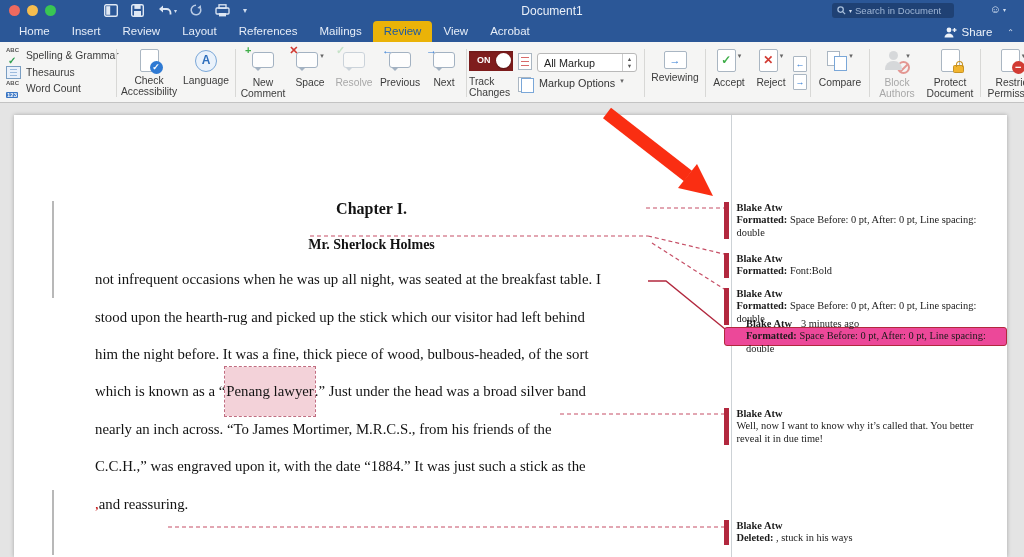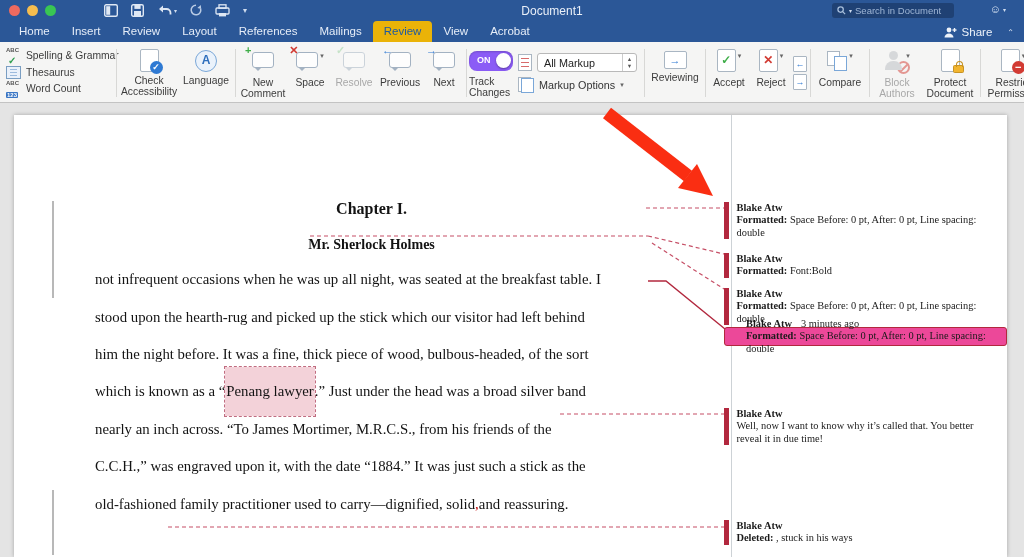--- a/index.html
+++ b/index.html
@@ -71,28 +71,28 @@
   .navcol { display:flex; flex-direction:column; gap:2px; justify-content:center; padding:2px 1px; }
 
   .circ { position:absolute; width:13px; height:13px; border-radius:50%; background:#2f7ad3; color:#fff;
     font-size:9px; font-weight:bold; display:flex; align-items:center; justify-content:center;
     right:-5px; bottom:-3px; }
   .globe { width:22px; height:22px; border-radius:50%; border:1.5px solid #7aa7d8; background:#eaf2fb;
     position:relative; margin-top:2px; display:flex; align-items:center; justify-content:center;
     color:#2f6fbd; font-weight:bold; font-size:12px; }
 
   .togwrap { display:flex; flex-direction:column; align-items:center; gap:5px; padding-top:7px; }
-  .tog { width:44px; height:20px; border-radius:8px; background:#8b5cf6; position:relative;
+  .tog { width:44px; height:20px; border-radius:0; background:#7f1d1d; position:relative;
     box-shadow:inset 0 1px 2px rgba(0,0,0,.18); }
   .tog .on { position:absolute; left:8px; top:4px; color:#fff; font-size:9px; font-weight:bold; }
   .tog .knob { position:absolute; right:2px; top:2px; width:15px; height:15px; border-radius:50%;
     background:#fff; box-shadow:0 1px 2px rgba(0,0,0,.35); }
 
   .mkcluster { display:flex; flex-direction:column; justify-content:center; gap:5px; padding:0 5px; flex:none; }
-  .mkrow { display:flex; align-items:center; gap:5px; font-size:10.8px; color:#333; }
+  .mkrow { display:flex; gap:5px; font-size:10.8px; color:#333; }
   .sel { display:flex; align-items:center; justify-content:space-between; width:100px; height:19px;
     border:1px solid #b9b9b9; background:#fff; border-radius:3px; font-size:10.8px; color:#222;
     padding-left:6px; }
   .step { width:14px; height:17px; border-left:1px solid #ccc; display:flex; flex-direction:column;
     align-items:center; justify-content:center; font-size:5.5px; color:#555; line-height:1.2; }
   .mdoc-marks { width:14px; height:17px; border:1.2px solid #aab6c2; background:#fff; position:relative; }
   .mdoc-marks:after { content:""; position:absolute; inset:3px 2px; background:repeating-linear-gradient(#d76a6a 0 1px, transparent 1px 4px); }
   .pages { width:16px; height:16px; position:relative; }
   .pages:before, .pages:after { content:""; position:absolute; width:11px; height:13px; border:1.1px solid #aab6c2; background:#fff; }
   .pages:before { left:0; top:0; } .pages:after { right:0; bottom:0; border-color:#7aa7d8; }
@@ -406,21 +406,20 @@
     <div class="ln">stood upon the hearth-rug and picked up the stick which our visitor had left behind</div>
     <div class="ln">him the night before. It was a fine, thick piece of wood, bulbous-headed, of the sort</div>
     <div class="ln">
         <span>which is known as a “</span>
         <span class="anchor">Penang lawyer</span>
         <span>.” Just under the head was a broad silver band</span>
       </div>
     <div class="ln">nearly an inch across. “To James Mortimer, M.R.C.S., from his friends of the</div>
     <div class="ln">C.C.H.,” was engraved upon it, with the date “1884.” It was just such a stick as the</div>
     <div class="ln">
-        <span>old-fashioned family practitioner used to carry—dignified, solid</span>
         <span class="delmark">,</span>
         <span> and reassuring.</span>
       </div>
   </div>
 
   <div class="cm" style="top:99px;">
     <div class="bar"></div>
     <div class="txt"><div class="nm"><span>Blake Atw</span></div><span class="tag">Formatted:</span><span> Space Before:  0 pt, After:  0 pt, Line spacing: double</span></div>
   </div>
   <div class="cm" style="top:150px;">

